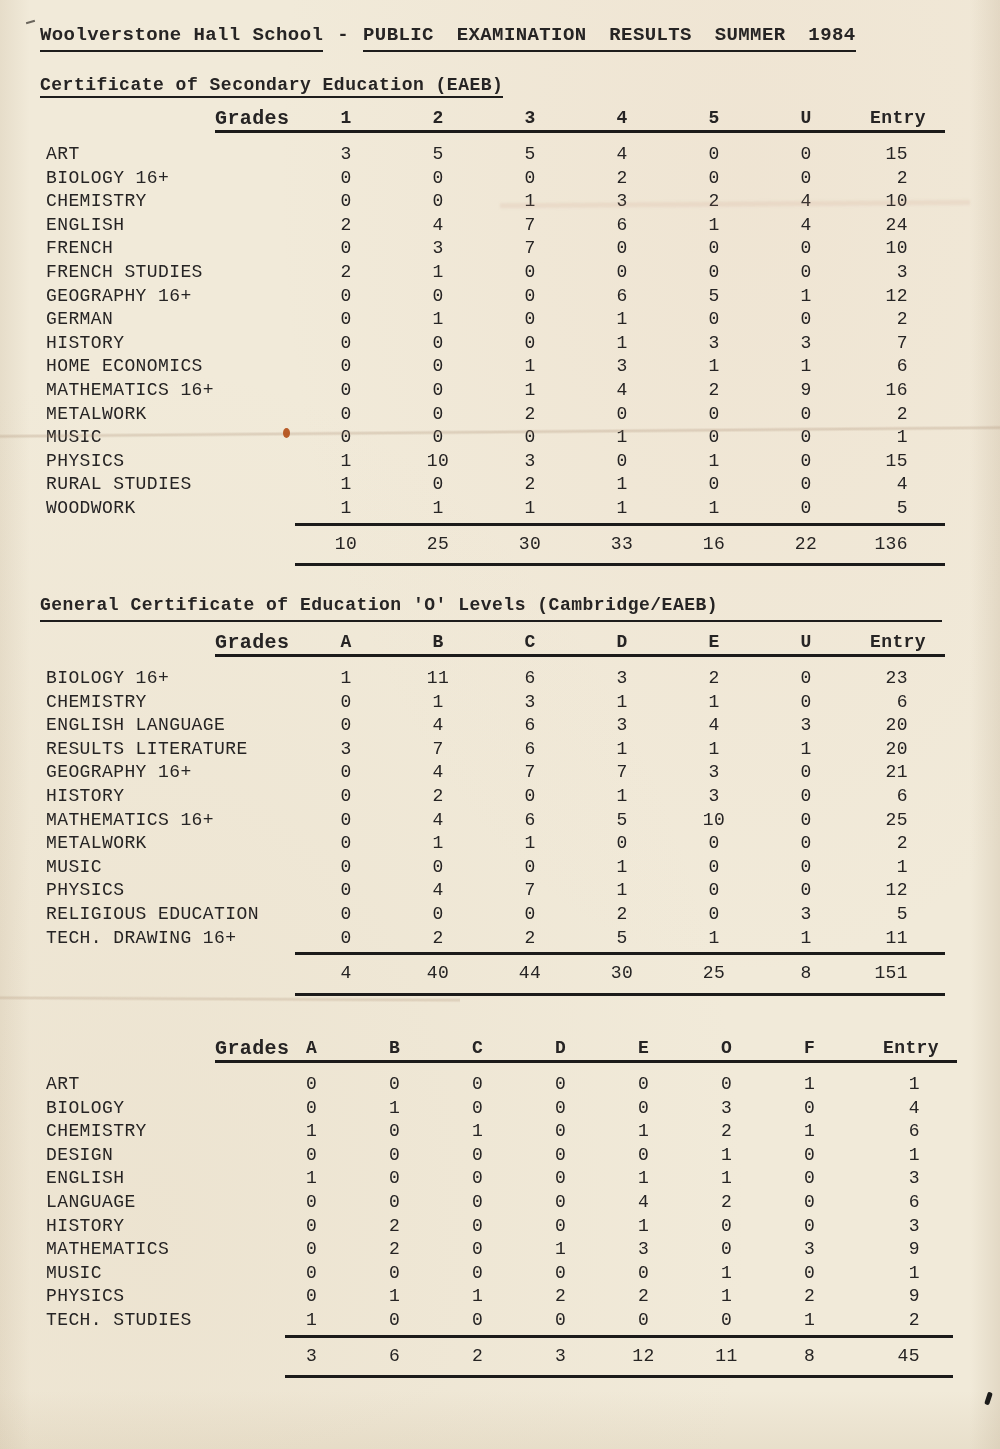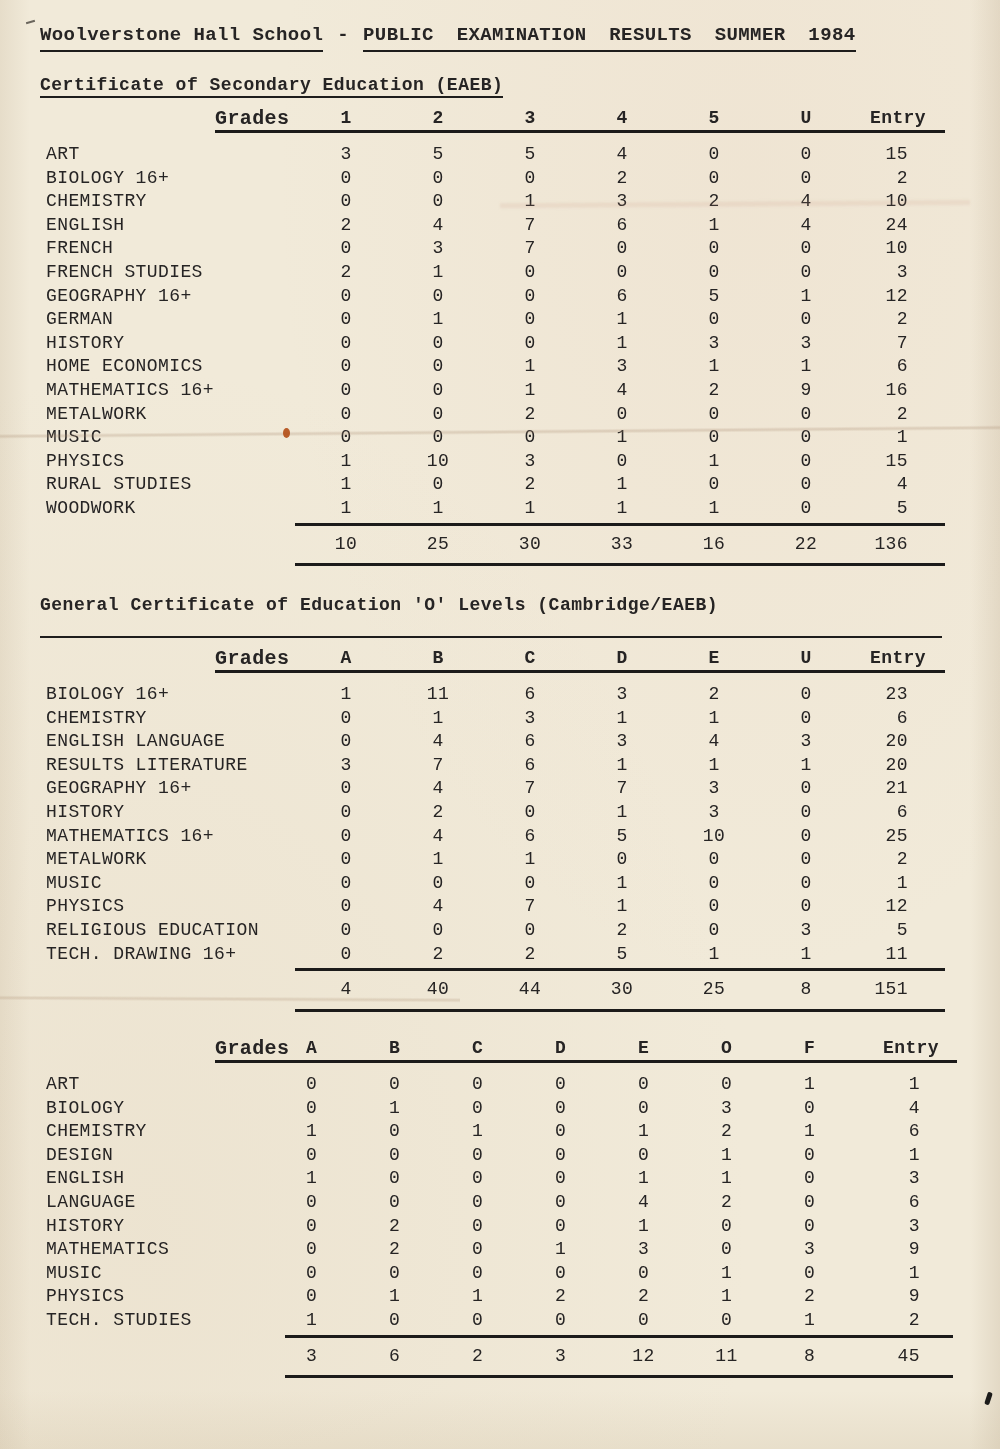--- a/index.html
+++ b/index.html
@@ -19,21 +19,21 @@
   .u { border-bottom:2.5px solid #1e1d1c; padding-bottom:4px; }
   .sep { margin:0 14px; }
   .spread { word-spacing:11px; }
   
   .section { position:absolute; left:40px; width:936px; }
   #sec1 { top:74px; }
   #sec2 { top:594px; }
   #sec3 { top:1028px; }
   .heading { margin:0; font-size:18px; font-weight:700; letter-spacing:.5px; line-height:22px; white-space:nowrap; }
   .rule-text { display:inline-block; border-bottom:2.5px solid #1e1d1c; }
-  .rule-full { display:block; border-bottom:2.5px solid #1e1d1c; padding-bottom:20px; width:902px; }
+  .rule-full { display:block; border-bottom:2.5px solid #1e1d1c; padding-bottom:4px; width:902px; }
   
   .grid { display:grid; }
   .t6 .grid { grid-template-columns:260px repeat(6,92px) 92px; }
   .t7 .grid { grid-template-columns:230px repeat(7,83px) 120px; }
   .cell { text-align:center; font-size:18px; line-height:23.6px; height:23.6px; letter-spacing:.4px; }
   .label-cell { text-align:left; white-space:nowrap;margin-left:6px; }
   .hdr-row { position:relative; margin-top:9px; height:24px; font-weight:700; }
   .hdr-row .cell { font-weight:700; }
   .grades-label { position:absolute; left:175px; top:0; font-size:20px; font-weight:700; letter-spacing:.4px; line-height:23.6px; }
   .hdr-rule { position:absolute; left:175px; top:23px; height:2.5px; background:#1c1b1a; }

